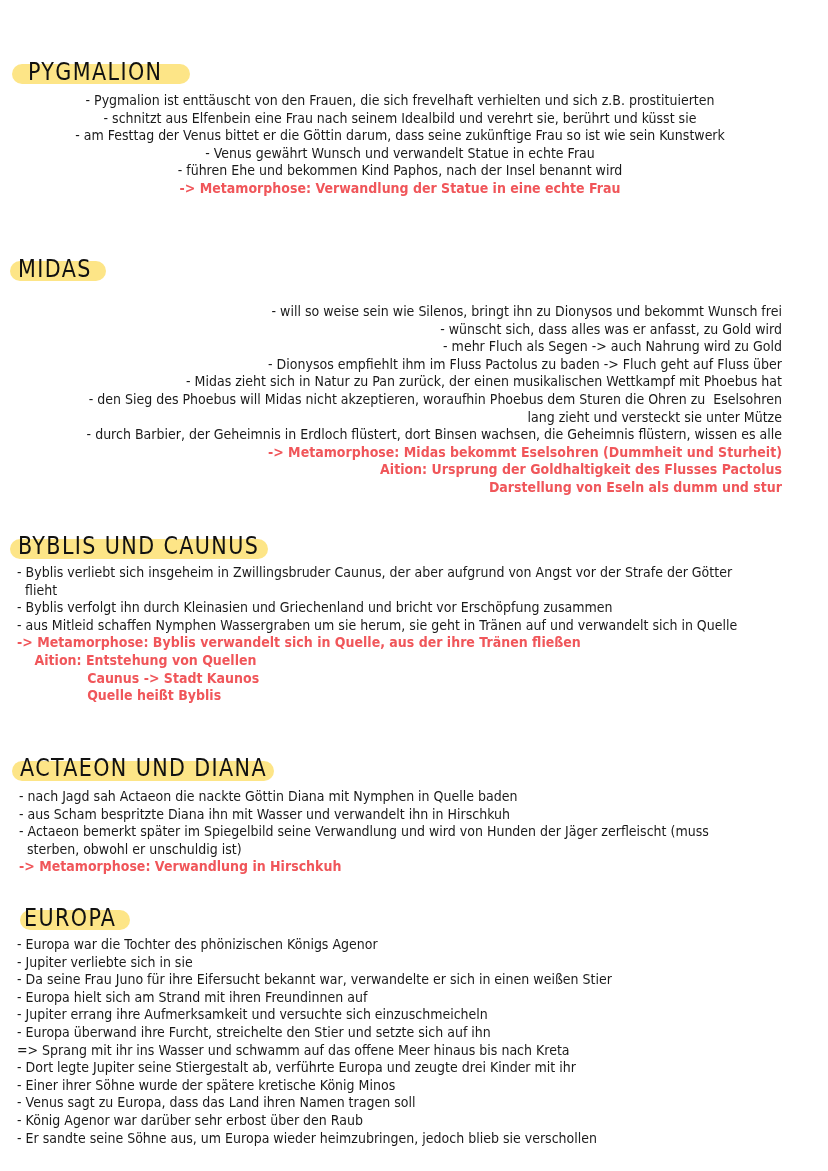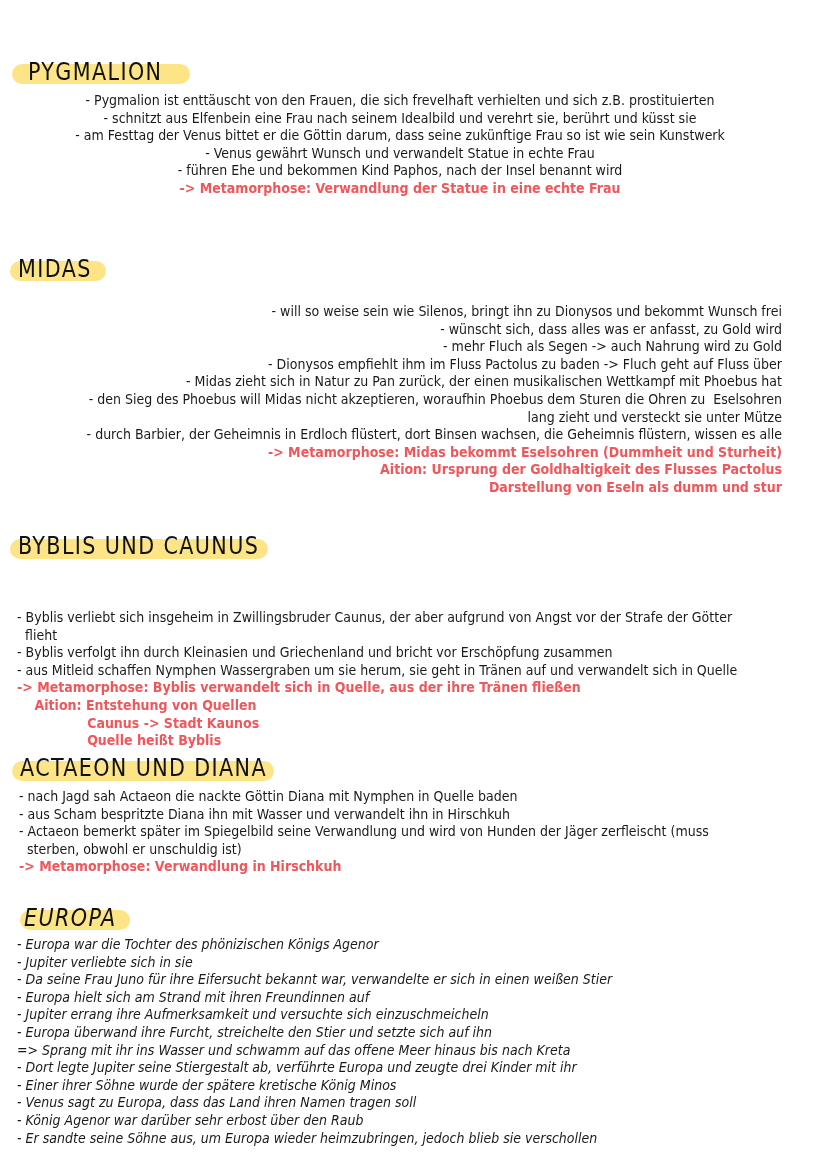--- a/index.html
+++ b/index.html
@@ -64,21 +64,21 @@
     <div class="line red bold">    Aition: Ursprung der Goldhaltigkeit des Flusses Pactolus</div>
     <div class="line red bold">                Darstellung von Eseln als dumm und stur</div>
   </div>
 </div>
 
 <div class="section" style="top:530px;">
   <div class="heading-wrap">
     <div class="hl" style="left:10px; top:9px; width:258px;"></div>
     <h2 class="heading" style="left:18px; top:1px;">BYBLIS UND CAUNUS</h2>
   </div>
-  <div class="lines" style="top:34px; left:17px;margin-top:45px;">
+  <div class="lines" style="top:34px; left:17px;">
     <div class="line">- Byblis verliebt sich insgeheim in Zwillingsbruder Caunus, der aber aufgrund von Angst vor der Strafe der Götter</div>
     <div class="line">  flieht</div>
     <div class="line">- Byblis verfolgt ihn durch Kleinasien und Griechenland und bricht vor Erschöpfung zusammen</div>
     <div class="line">- aus Mitleid schaffen Nymphen Wassergraben um sie herum, sie geht in Tränen auf und verwandelt sich in Quelle</div>
     <div class="line red bold">-&gt; Metamorphose: Byblis verwandelt sich in Quelle, aus der ihre Tränen fließen</div>
     <div class="line red bold">    Aition: Entstehung von Quellen</div>
     <div class="line red bold">                Caunus -&gt; Stadt Kaunos</div>
     <div class="line red bold">                Quelle heißt Byblis</div>
   </div>
 </div>
@@ -90,21 +90,21 @@
   </div>
   <div class="lines" style="top:36px; left:19px;">
     <div class="line">- nach Jagd sah Actaeon die nackte Göttin Diana mit Nymphen in Quelle baden</div>
     <div class="line">- aus Scham bespritzte Diana ihn mit Wasser und verwandelt ihn in Hirschkuh</div>
     <div class="line">- Actaeon bemerkt später im Spiegelbild seine Verwandlung und wird von Hunden der Jäger zerfleischt (muss</div>
     <div class="line">  sterben, obwohl er unschuldig ist)</div>
     <div class="line red bold">-&gt; Metamorphose: Verwandlung in Hirschkuh</div>
   </div>
 </div>
 
-<div class="section" style="top:902px;font-style:italic;">
+<div class="section" style="top:902px;">
   <div class="heading-wrap">
     <div class="hl" style="left:20px; top:8px; width:110px;"></div>
     <h2 class="heading" style="left:24px; top:1px;">EUROPA</h2>
   </div>
   <div class="lines" style="top:34px; left:17px;">
     <div class="line">- Europa war die Tochter des phönizischen Königs Agenor</div>
     <div class="line">- Jupiter verliebte sich in sie</div>
     <div class="line">- Da seine Frau Juno für ihre Eifersucht bekannt war, verwandelte er sich in einen weißen Stier</div>
     <div class="line">- Europa hielt sich am Strand mit ihren Freundinnen auf</div>
     <div class="line">- Jupiter errang ihre Aufmerksamkeit und versuchte sich einzuschmeicheln</div>

